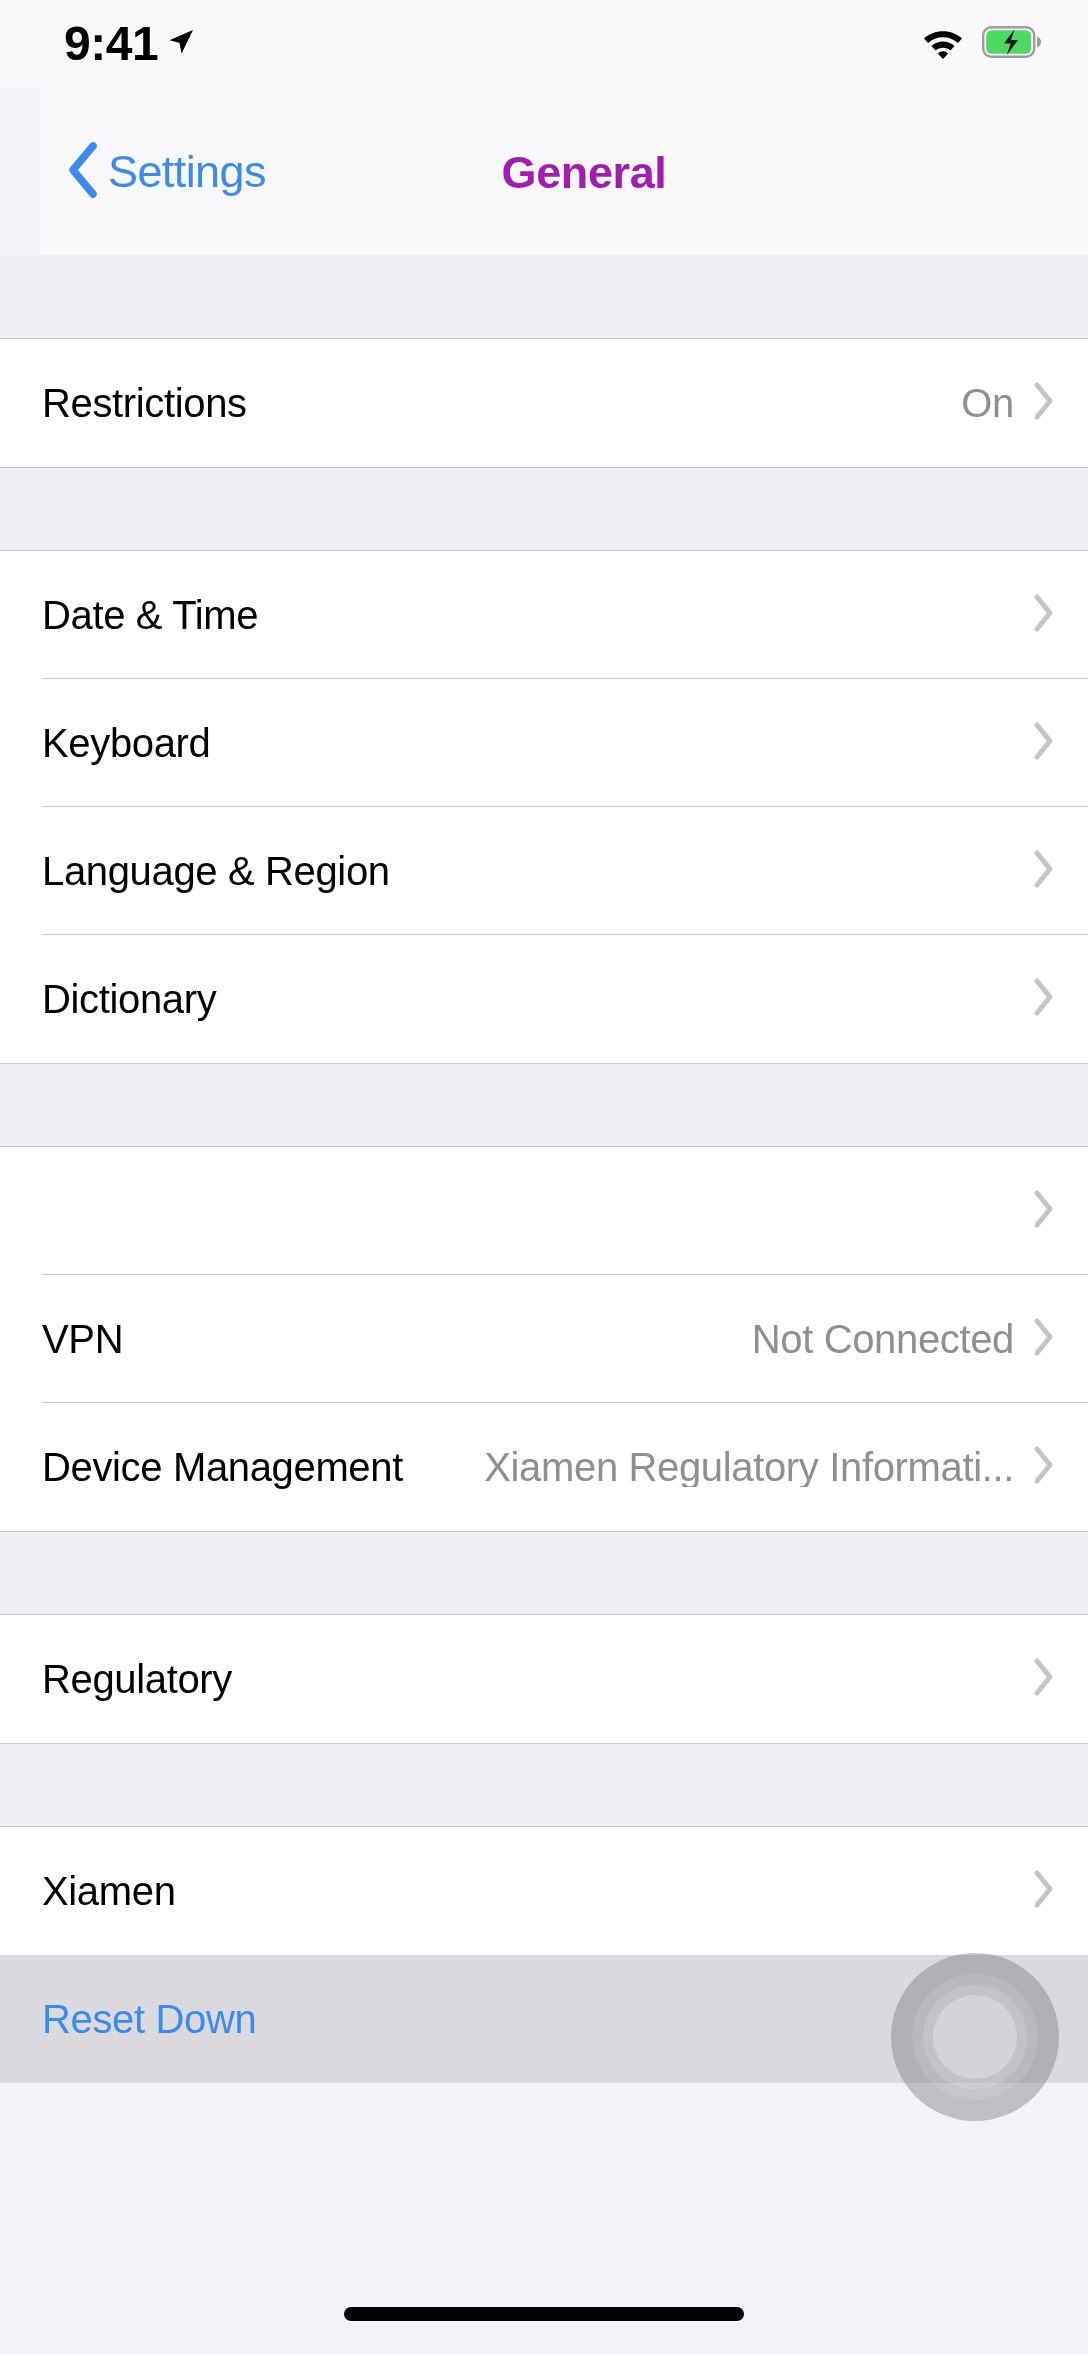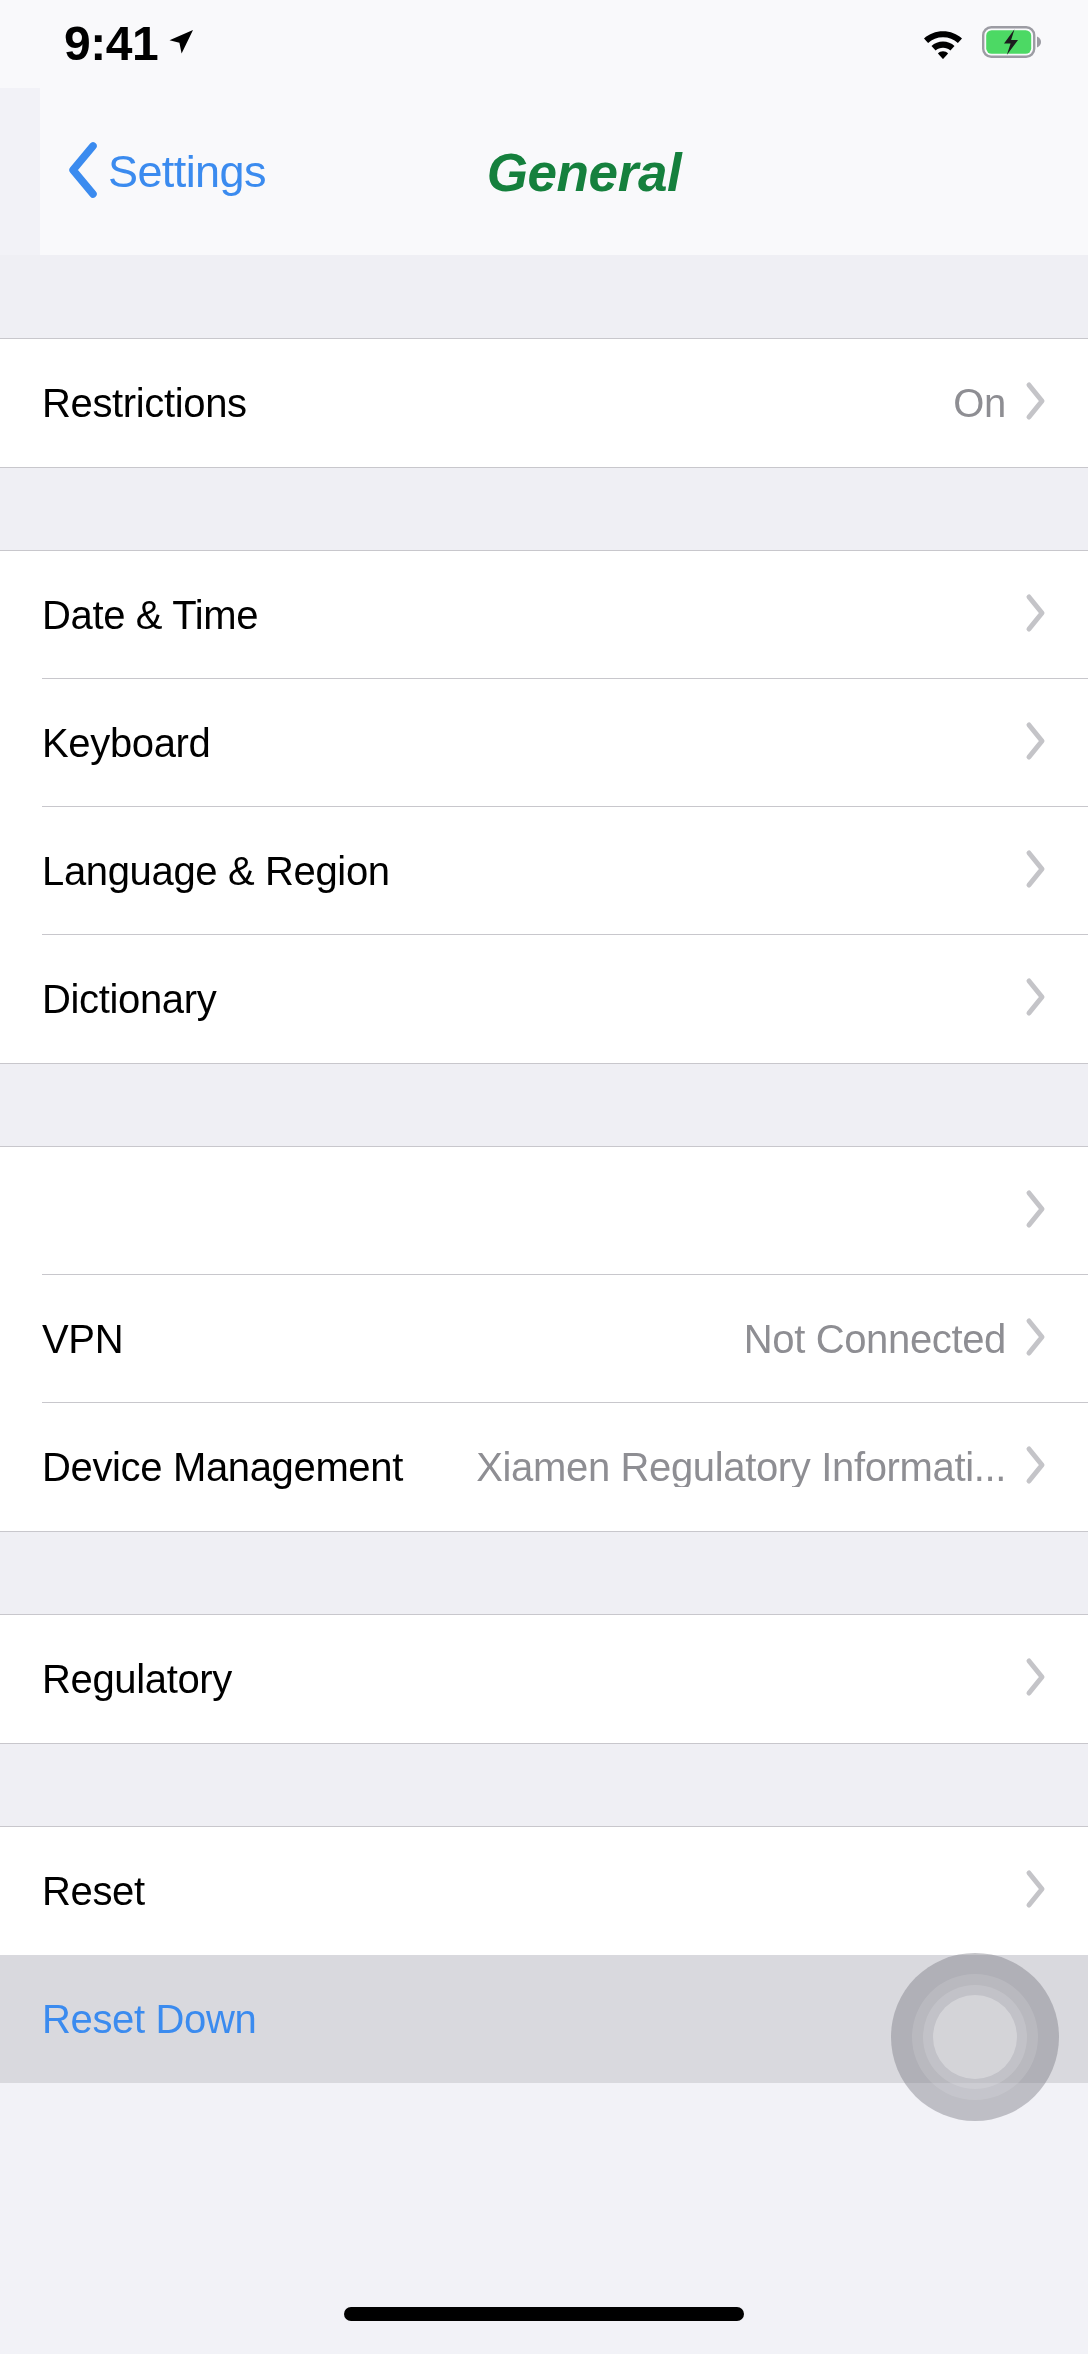--- a/index.html
+++ b/index.html
@@ -38,40 +38,40 @@
   .nav-back {
     position:absolute; left:26px; top:50%; transform:translateY(-50%);
     display:flex; align-items:center; gap:8px; cursor:pointer;
   }
   .back-chevron { display:block; }
   .nav-back-label {
     font-size:45px; color:#3B8BEF; letter-spacing:-0.6px; line-height:1;
   }
   .nav-title {
     position:absolute; left:50%; top:50%; transform:translate(-50%,-50%);
-    font-size:53px; font-weight:700; color:#15803d; letter-spacing:-0.4px;
-    line-height:1; white-space:nowrap;font-style:italic;
+    font-size:45px; font-weight:700; color:#a21caf; letter-spacing:-0.4px;
+    line-height:1; white-space:nowrap;
   }
 
   
   .content { position:absolute; top:255px; left:0; width:1088px; height:2099px; }
 
   .gap {
     width:100%; background:#EFEFF4;
     border-top:1.5px solid #C8C7CC;
     border-bottom:1.5px solid #C8C7CC;
   }
   .gap.no-top { border-top:none; }
 
   .group { width:100%; background:#FFFFFF; }
 
   .row {
     position:relative; width:100%; height:128px;
     display:flex; align-items:center;
-    padding:0 40px 0 42px;
+    padding:0 32px 0 42px;
     background:#FFFFFF;
     cursor:pointer;
   }
   .row.pressed { background:#D9D9DE; }
 
   .row-label {
     font-size:40px; color:#000; letter-spacing:-0.35px;
     line-height:1; white-space:nowrap; flex:0 0 auto;
   }
   .row-label.accent { color:#3B8BEF; }
@@ -273,21 +273,21 @@
               <path d="M5 4 L18 20 L5 36" fill="none" stroke="#C4C4C8" stroke-width="5" stroke-linecap="round" stroke-linejoin="round"></path>
             </svg>
         </span>
       </div>
     </div>
 
     <div class="gap" style="height:84px;"></div>
 
     <div class="group">
       <div class="row">
-        <span class="row-label">Reset</span>
+        <span class="row-label">Xiamen</span>
         <span class="row-spacer"></span>
         <span class="chevron">
           <svg width="24" height="40" viewBox="0 0 24 40">
               <path d="M5 4 L18 20 L5 36" fill="none" stroke="#C4C4C8" stroke-width="5" stroke-linecap="round" stroke-linejoin="round"></path>
             </svg>
         </span>
       </div>
       <div class="row pressed">
         <span class="row-label accent">Reset Down</span>
         <span class="row-spacer"></span>

